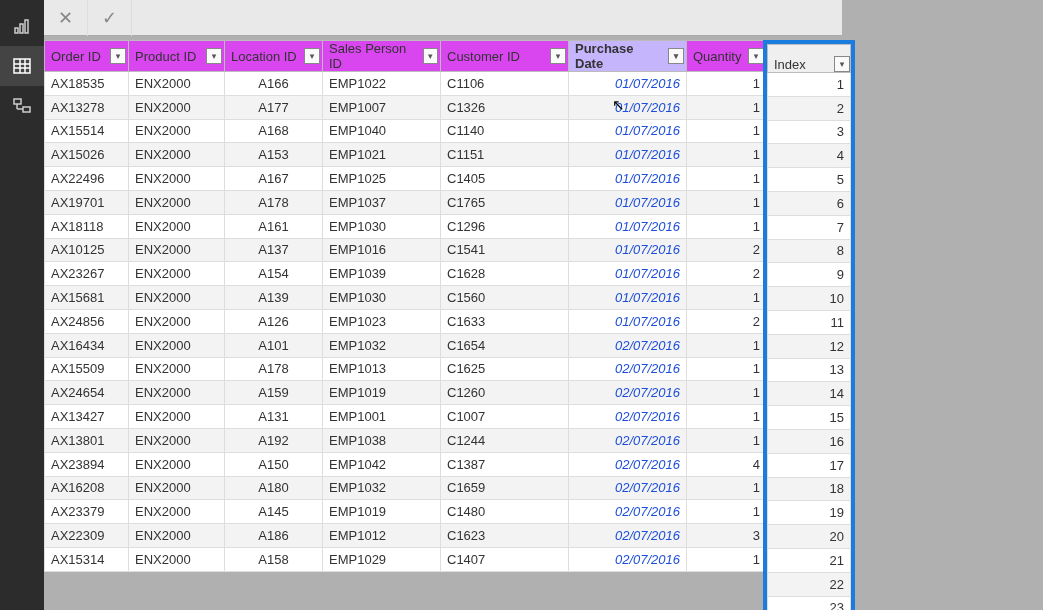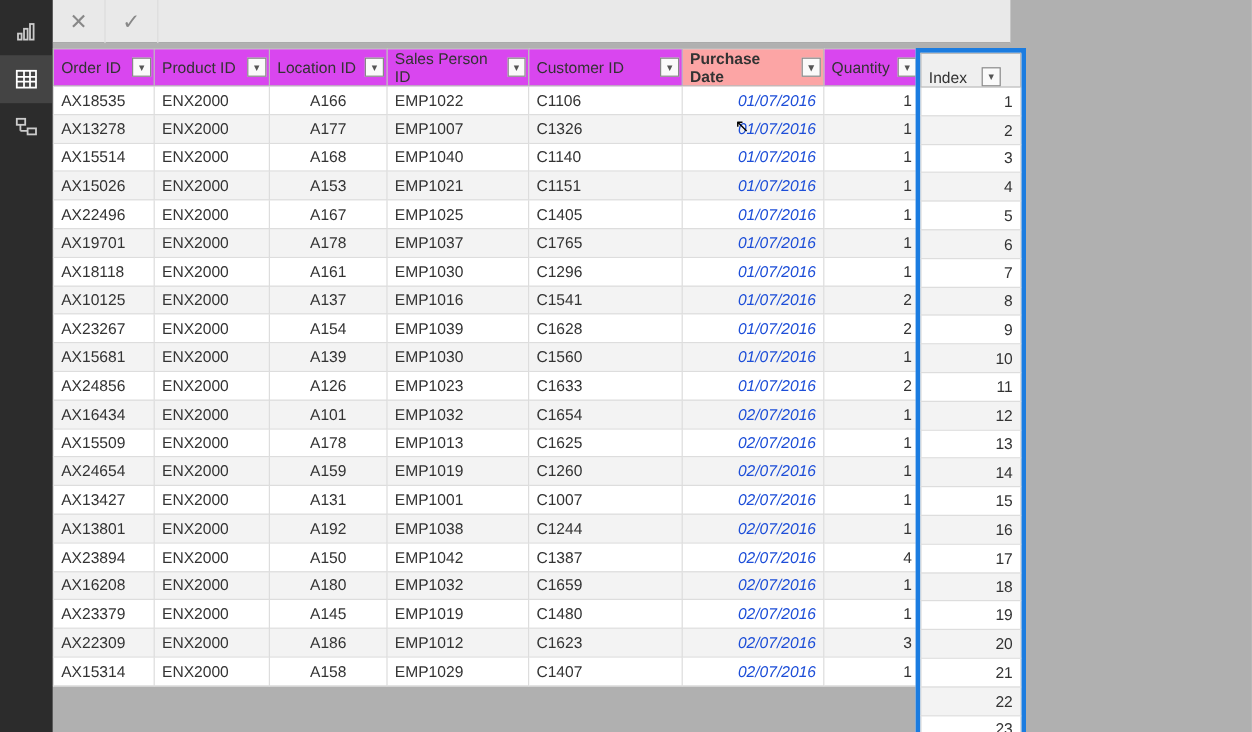--- a/index.html
+++ b/index.html
@@ -84,21 +84,21 @@
     background: #d946ef;
     border: 1px solid #bbb;
     padding: 0;
     font-weight: 400;
     font-size: 13px;
     color: #333;
     text-align: left;
     height: 26px;
   }
   .data-table th.sorted {
-    background: #fca5a5;
+    background: #c4b5fd;
     font-weight: 600;
   }
   .data-table th .hdr-inner {
     display: flex;
     align-items: center;
     justify-content: space-between;
     padding: 0 2px 0 6px;
     height: 100%;
   }
   .dropdown {
@@ -144,21 +144,21 @@
     background: #efefef;
     border: 1px solid #bbb;
     height: 26px;
     font-weight: 400;
     text-align: left;
   }
   .hl-col th .hdr-inner {
     display: flex;
     align-items: center;
     justify-content: space-between;
-    padding: 0 16px 0 6px;
+    padding: 0 0 0 6px;
     height: 100%;
     margin-top: 11px;
   }
   .hl-col td {
     border: 1px solid #ddd;
     padding: 3px 6px;
     height: 23.8px;
     text-align: right;
     font-size: 13px;
   }

